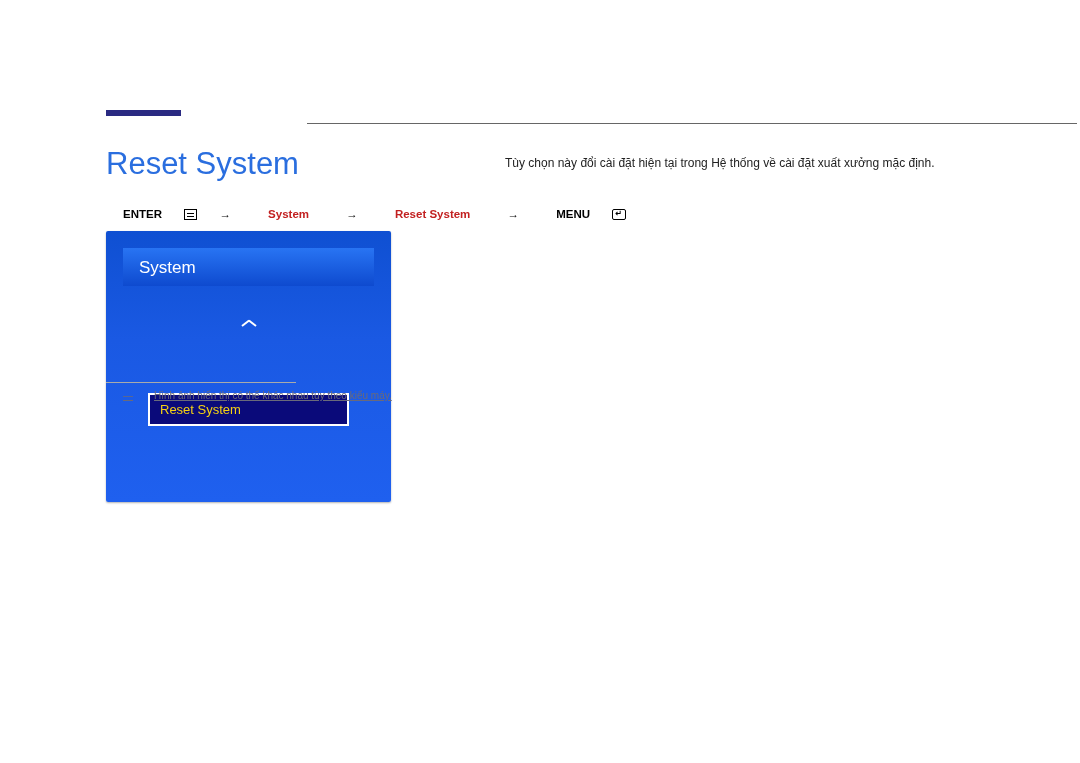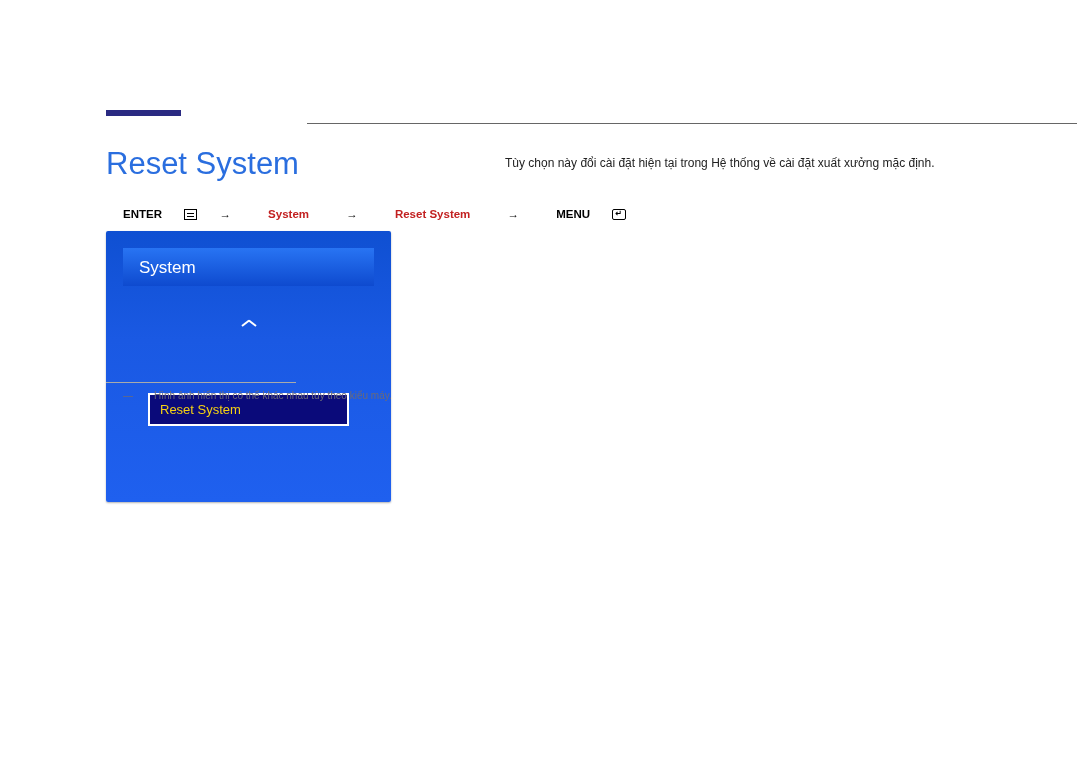--- a/index.html
+++ b/index.html
@@ -159,20 +159,21 @@
       left: 55px;
       width: 190px;
       border-top: 1px solid #aaa;
     }
     .footnote {
       position: absolute;
       top: 339px;
       left: 55px;
       font-size: 10px;
       color: #6a6a7a;
+      text-decoration: underline;
     }
     .footnote .dash {
       margin-right: 4px;
     }
   </style>
 </head>
 <body>
 
 <div class="accent-bar"></div>
 <div class="top-divider"></div>

